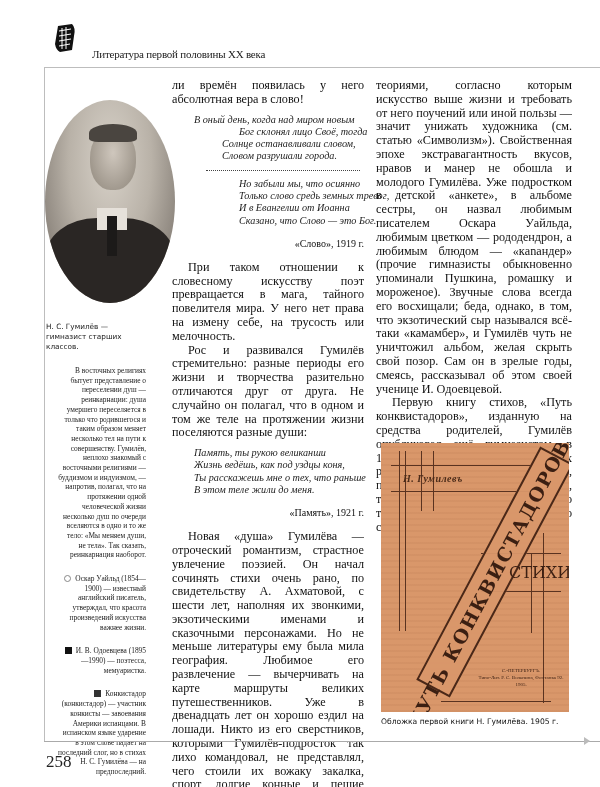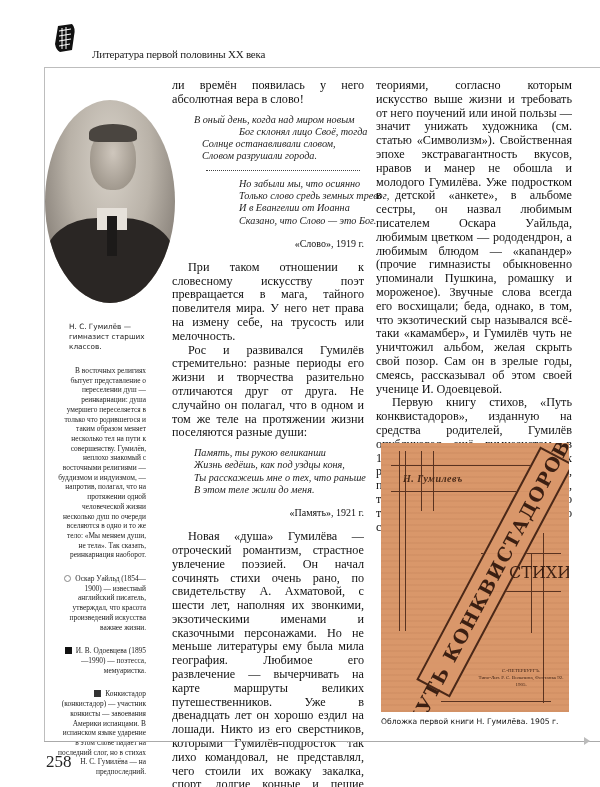--- a/index.html
+++ b/index.html
@@ -13,38 +13,38 @@
   .page-number{position:absolute;left:46px;top:752px;font-size:17px;color:#222;}
 
   .portrait{position:absolute;left:45px;top:100px;width:130px;height:203px;border-radius:50%;overflow:hidden;
     background:radial-gradient(ellipse at 50% 30%,#d8d2c9 0%,#b9b2a8 45%,#8a837b 80%,#6d6760 100%);}
   .portrait .face{position:absolute;left:45px;top:28px;width:46px;height:62px;border-radius:48% 48% 45% 45%;background:radial-gradient(ellipse at 50% 40%,#cfc7bd,#9b9388 80%);}
   .portrait .hair{position:absolute;left:44px;top:24px;width:48px;height:18px;border-radius:50% 50% 20% 20%;background:#4a4540;}
   .portrait .coat{position:absolute;left:0;top:118px;width:130px;height:100px;background:#2a2624;border-radius:40% 40% 0 0;}
   .portrait .collar{position:absolute;left:52px;top:108px;width:30px;height:22px;background:#e6e1da;}
   .portrait .tie{position:absolute;left:62px;top:116px;width:10px;height:40px;background:#1c1a19;}
 
-  .caption-portrait{position:absolute;left:69px;top:322px;width:100px;font-family:"DejaVu Sans",sans-serif;font-size:7.3px;line-height:10px;color:#222;text-align:left;}
+  .caption-portrait{position:absolute;left:46px;top:322px;width:100px;font-family:"DejaVu Sans",sans-serif;font-size:7.3px;line-height:10px;color:#222;text-align:left;}
   .sidebar{position:absolute;left:58px;top:366px;width:88px;font-family:"Liberation Serif",serif;font-size:7.4px;line-height:9.7px;color:#1c1c1c;}
   .sidebar p{margin:0 0 14px 0;text-align:right;}
   .sidebar p.first{text-indent:12px;}
   .note-icon{display:inline-block;width:7px;height:7px;margin-right:4px;vertical-align:-1px;}
   .note-icon.sq{background:#111;}
   .note-icon.sq2{background:#333;}
   .note-icon.light{border:1px solid #888;border-radius:50%;width:5px;height:5px;}
 
   .col{position:absolute;font-size:12.2px;line-height:13.8px;text-align:justify;color:#111;}
   .col p{margin:0;}
   .col p.ind{text-indent:16px;}
   .col-mid{left:172px;top:79px;width:192px;}
   .col-right{left:376px;top:79px;width:196px;}
   .poem{font-style:italic;font-size:10.2px;line-height:12.3px;margin:7px 0 0 22px;color:#222;}
   .poem .l{display:block;white-space:nowrap;}
   .poem .l.i1{padding-left:4px;margin-left:41px;}
-  .poem .l.i2{padding-left:8px;}
+  .poem .l.i2{padding-left:8px;margin-left:20px;}
   .dots{border-top:1px dotted #444;margin:7px 4px 7px 12px;height:0;}
   .source{text-align:right;font-size:10px;margin:10px 0 10px 0;}
 
   .cover{position:absolute;left:381px;top:443px;width:188px;height:269px;background:#d9976a;
     background-image:repeating-linear-gradient(0deg,rgba(120,60,30,0.06) 0,rgba(120,60,30,0.06) 2px,transparent 2px,transparent 6px);overflow:hidden;}
   .cover .author{position:absolute;left:22px;top:30px;font-style:italic;font-weight:bold;font-size:10px;color:#4a2a18;letter-spacing:0.5px;}
   .cover .vline{position:absolute;top:8px;width:1px;height:180px;background:#5a3320;}
   .cover .hline{position:absolute;height:1px;background:#5a3320;}
   .cover .band{position:absolute;left:-18px;top:110px;width:260px;height:34px;border:2px solid #4a2818;transform:rotate(-62deg);transform-origin:50% 50%;background:rgba(217,151,106,0.95);
     display:flex;align-items:center;justify-content:center;}

